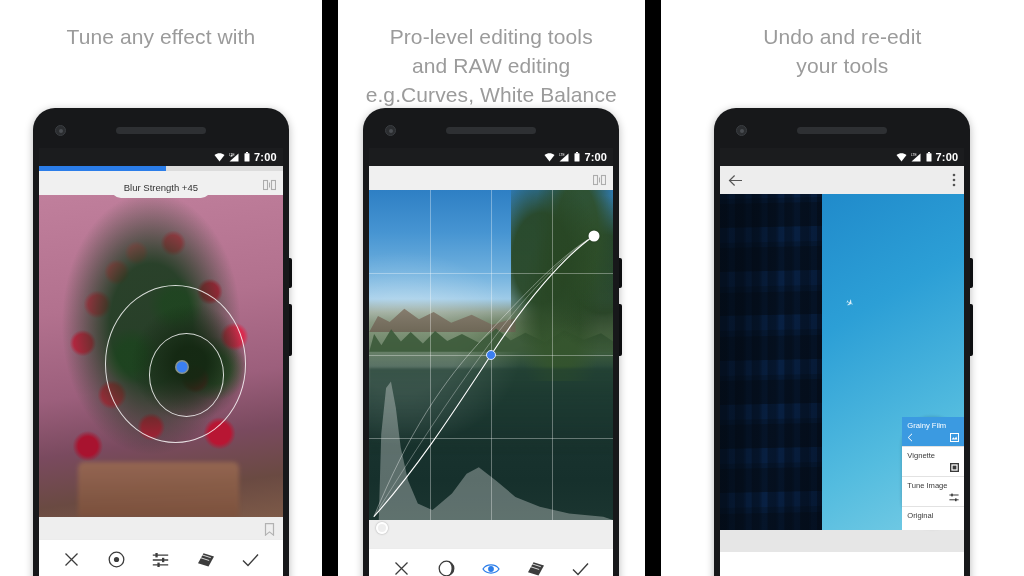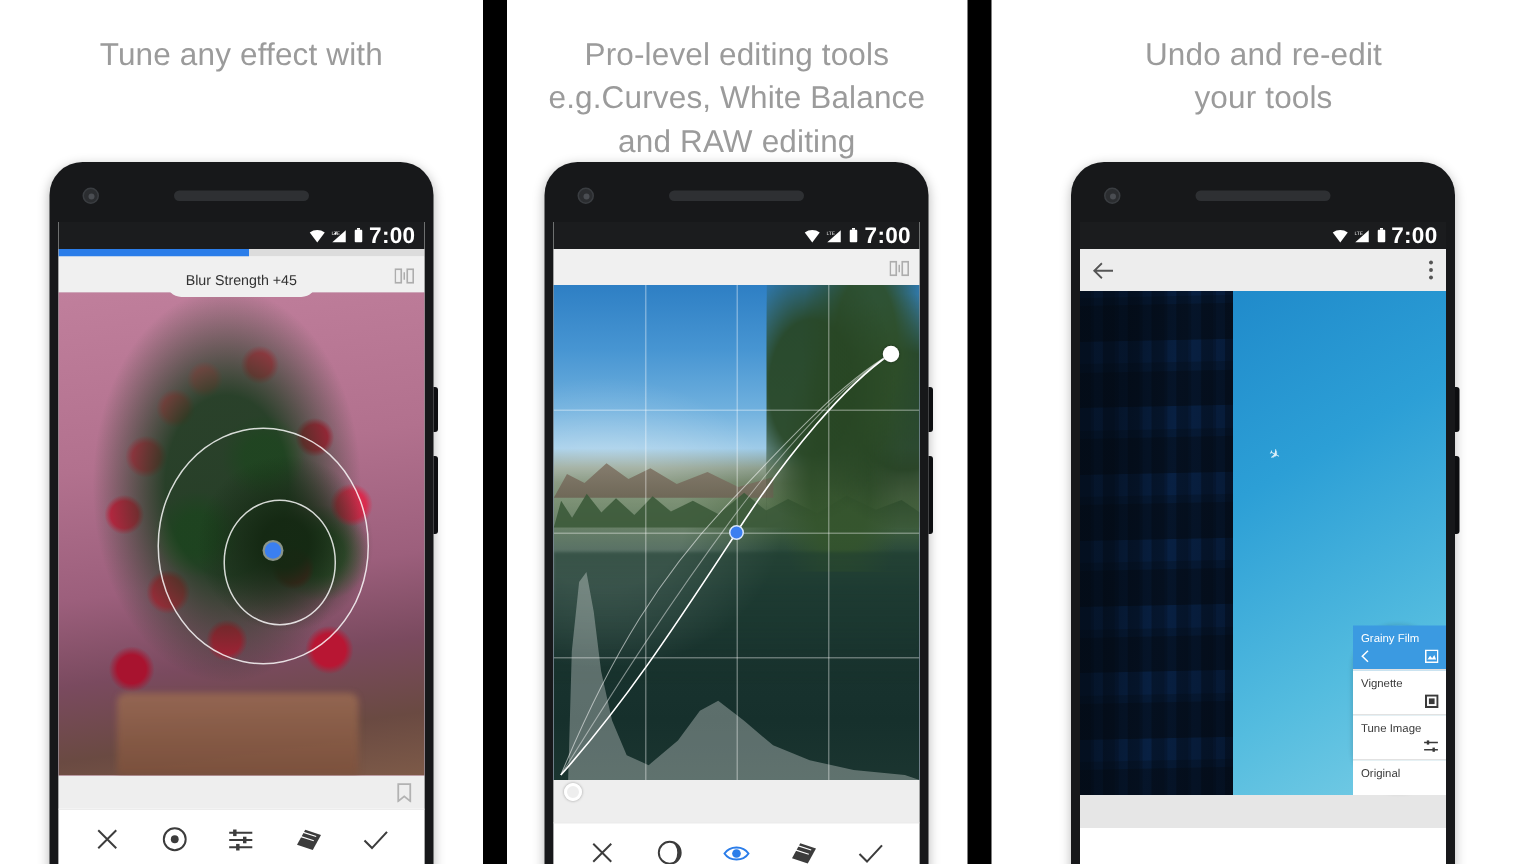--- a/index.html
+++ b/index.html
@@ -66,21 +66,21 @@
   
   .sidebtn { position:absolute; right:-3px; width:3px; background:#0d0e10; border-radius:0 2px 2px 0; }
   .sb1 { top:150px; height:30px; }
   .sb2 { top:196px; height:52px; }
 
   
   .statusbar {
     height:18px; background:#1b1c1e; display:flex; align-items:center;
     justify-content:flex-end; gap:4px; padding:0 6px; color:#fff;
   }
-  .sb-time { font-size:15px; font-weight:700; letter-spacing:0.2px; }
+  .sb-time { font-size:11px; font-weight:700; letter-spacing:0.2px; }
   .ic-wifi { width:11px; height:9px; position:relative; }
   .ic-wifi svg, .ic-sig svg, .ic-bat svg { display:block; }
 
   
   .progress { height:5px; background:#dcdcdc; position:relative; }
   .progress > i { display:block; height:100%; background:#2b7de9; }
 
   .toolhead {
     position:relative; height:24px; background:#f0f0f0;
     display:flex; align-items:center; justify-content:flex-end; padding-right:7px;
@@ -356,22 +356,22 @@
 
       </div>
     </div>
   </div>
 
   <div class="divider"></div>
 
   <div class="panel panel-2 p2">
     <div class="caption">
       <span class="cl">Pro-level editing tools</span>
+      <span class="cl">and RAW editing</span>
       <span class="cl">e.g.Curves, White Balance</span>
-      <span class="cl">and RAW editing</span>
     </div>
 
     <div class="phone">
       <div class="sidebtn sb1"></div>
       <div class="sidebtn sb2"></div>
       <div class="phone-top">
         <div class="cam"></div>
         <div class="speaker"></div>
       </div>
 

